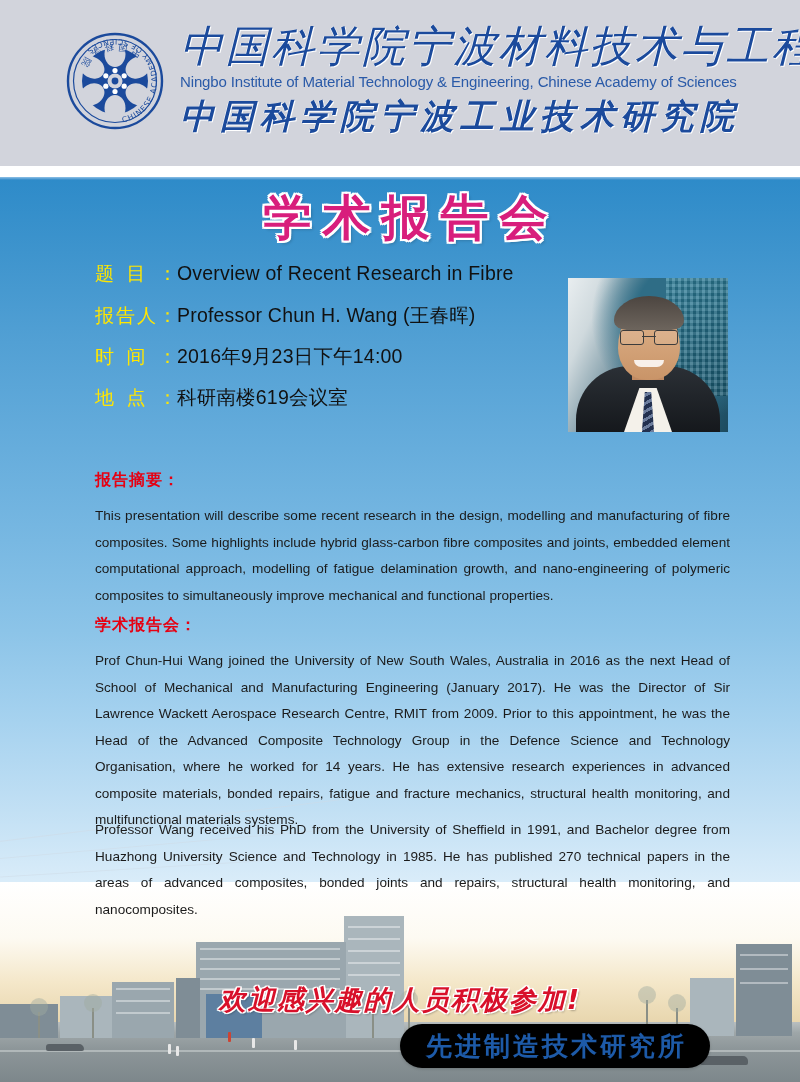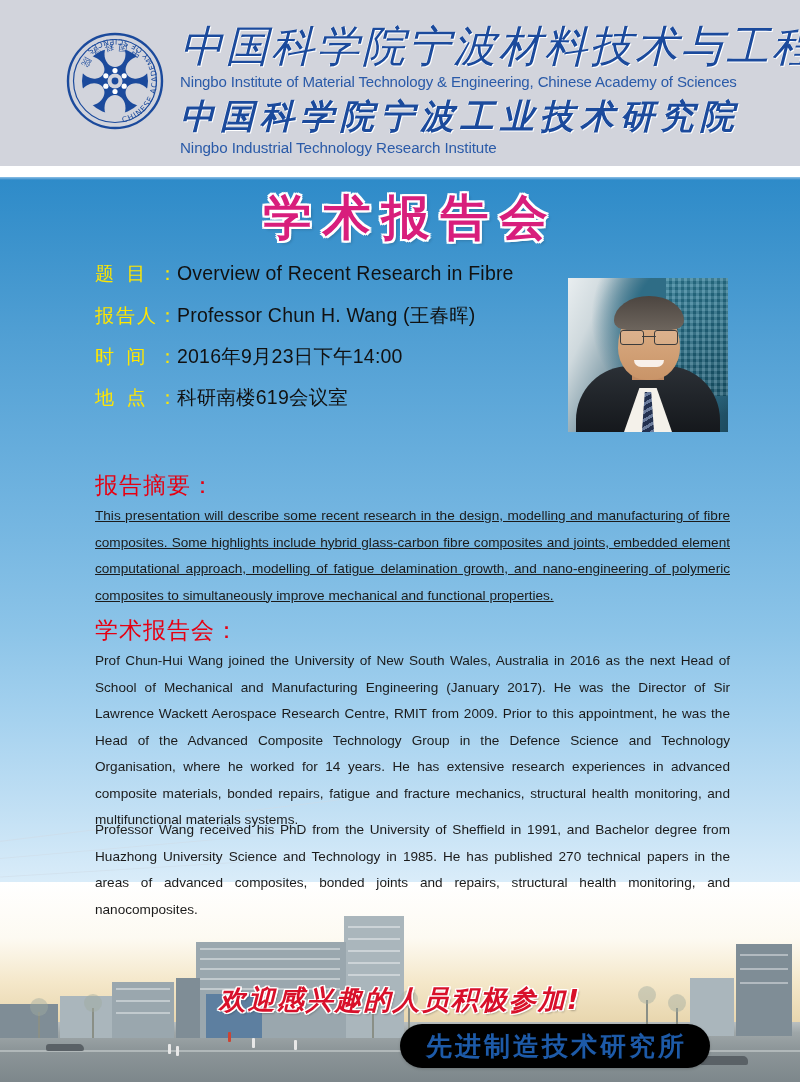--- a/index.html
+++ b/index.html
@@ -207,33 +207,33 @@
   .photo .glasses u{position:absolute;left:22px;top:6px;width:14px;height:1.4px;background:#3c3c3c;}
   .photo .mouth{
     position:absolute;left:66px;top:82px;width:30px;height:7px;
     background:#ffffff;border-radius:0 0 14px 14px;opacity:.85;
   }
 
   
   .sec-h{
     position:absolute;left:95px;
     font-family:"DejaVu Serif","Liberation Serif",serif;
-    font-size:23px;font-weight:400;color:#e60012;letter-spacing:1px;
+    font-size:16px;font-weight:700;color:#e60012;letter-spacing:1px;
   }
   .sec-h.abs{top:470px;}
   .sec-h.bio{top:615px;}
 
   
   .para{
     position:absolute;left:95px;width:635px;
     font-family:"Liberation Sans","DejaVu Sans",sans-serif;
     font-size:13.6px;color:#1b1b1b;line-height:26.5px;
     text-align:justify;text-justify:inter-word;
   }
-  .para.abs{top:503px;text-decoration:underline;}
+  .para.abs{top:503px;}
   .para.bio1{top:648px;}
   .para.bio2{top:817px;}
   .para p{margin:0;}
 
   
   .welcome{
     position:absolute;left:0;top:982px;width:800px;text-align:center;
     font-family:"DejaVu Sans","Liberation Sans",sans-serif;
     font-style:italic;font-weight:700;font-size:27px;letter-spacing:2px;
     color:#d8102a;
@@ -357,21 +357,20 @@
         </text>
         <text font-family="DejaVu Sans, sans-serif" font-size="9" fill="#1b4a9c" letter-spacing="6">
           <textPath href="#ringpath2" startOffset="63%">中国科学院</textPath>
         </text>
       </svg>
     </div>
     <div class="header-texts">
       <div class="hz1">中国科学院宁波材料技术与工程研究所</div>
       <div class="he1">Ningbo Institute of Material Technology &amp; Engineering, Chinese Academy of Sciences</div>
       <div class="hz2">中国科学院宁波工业技术研究院</div>
-      <div class="he2">Ningbo Industrial Technology Research Institute</div>
     </div>
   </div>
   <div class="header-gap"></div>
   <div class="header-rule"></div>
 
   <div class="main-title">学术报告会</div>
 
   <div class="info">
 
     <div class="info-row title-row">

